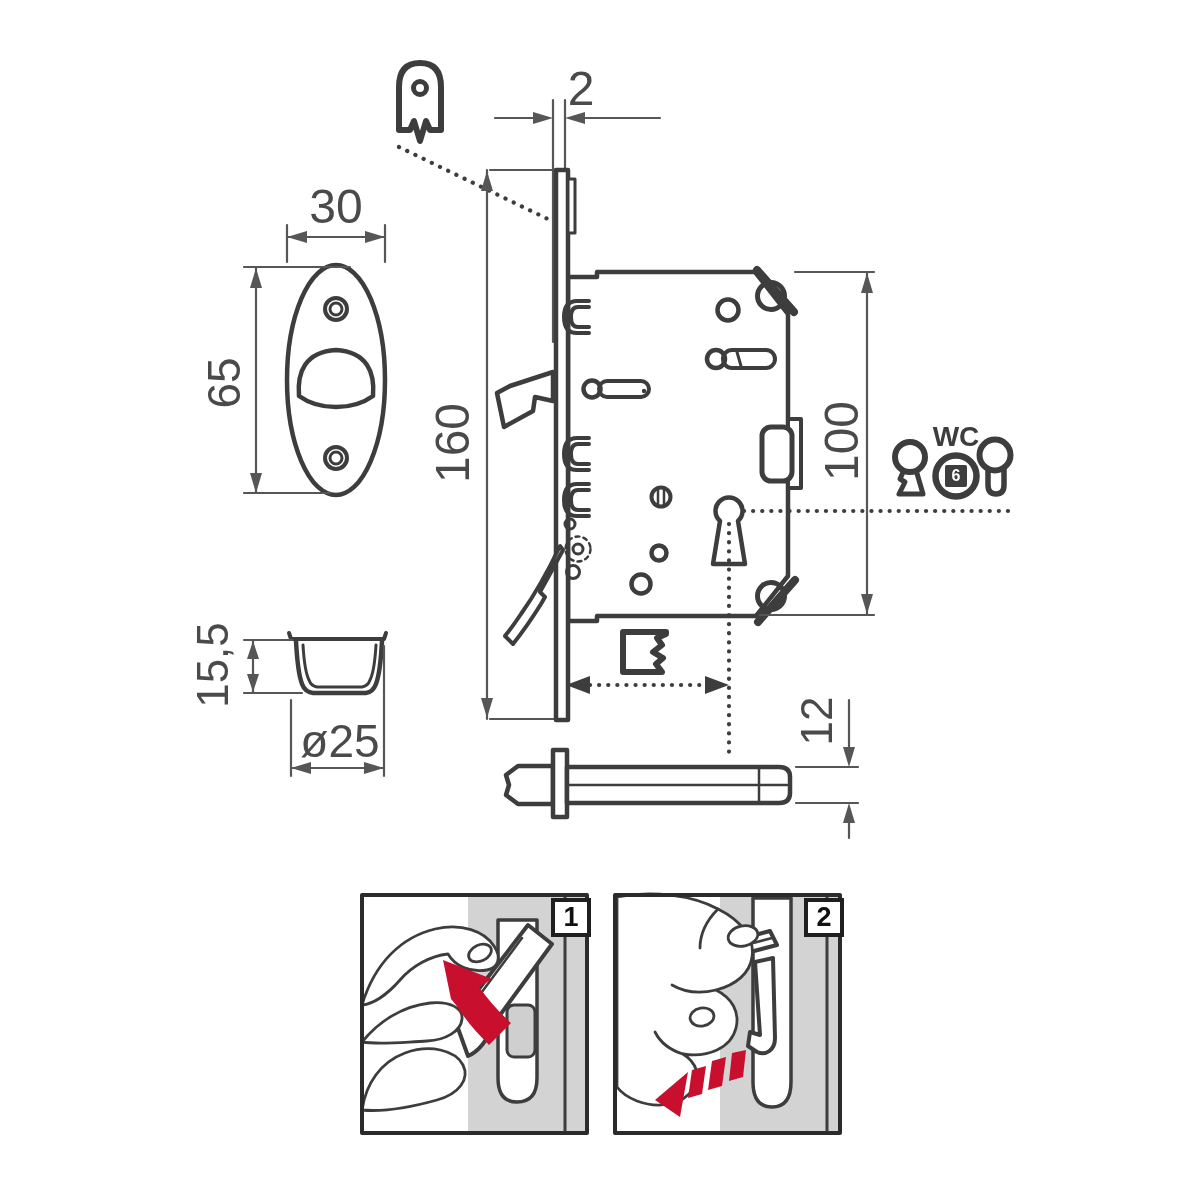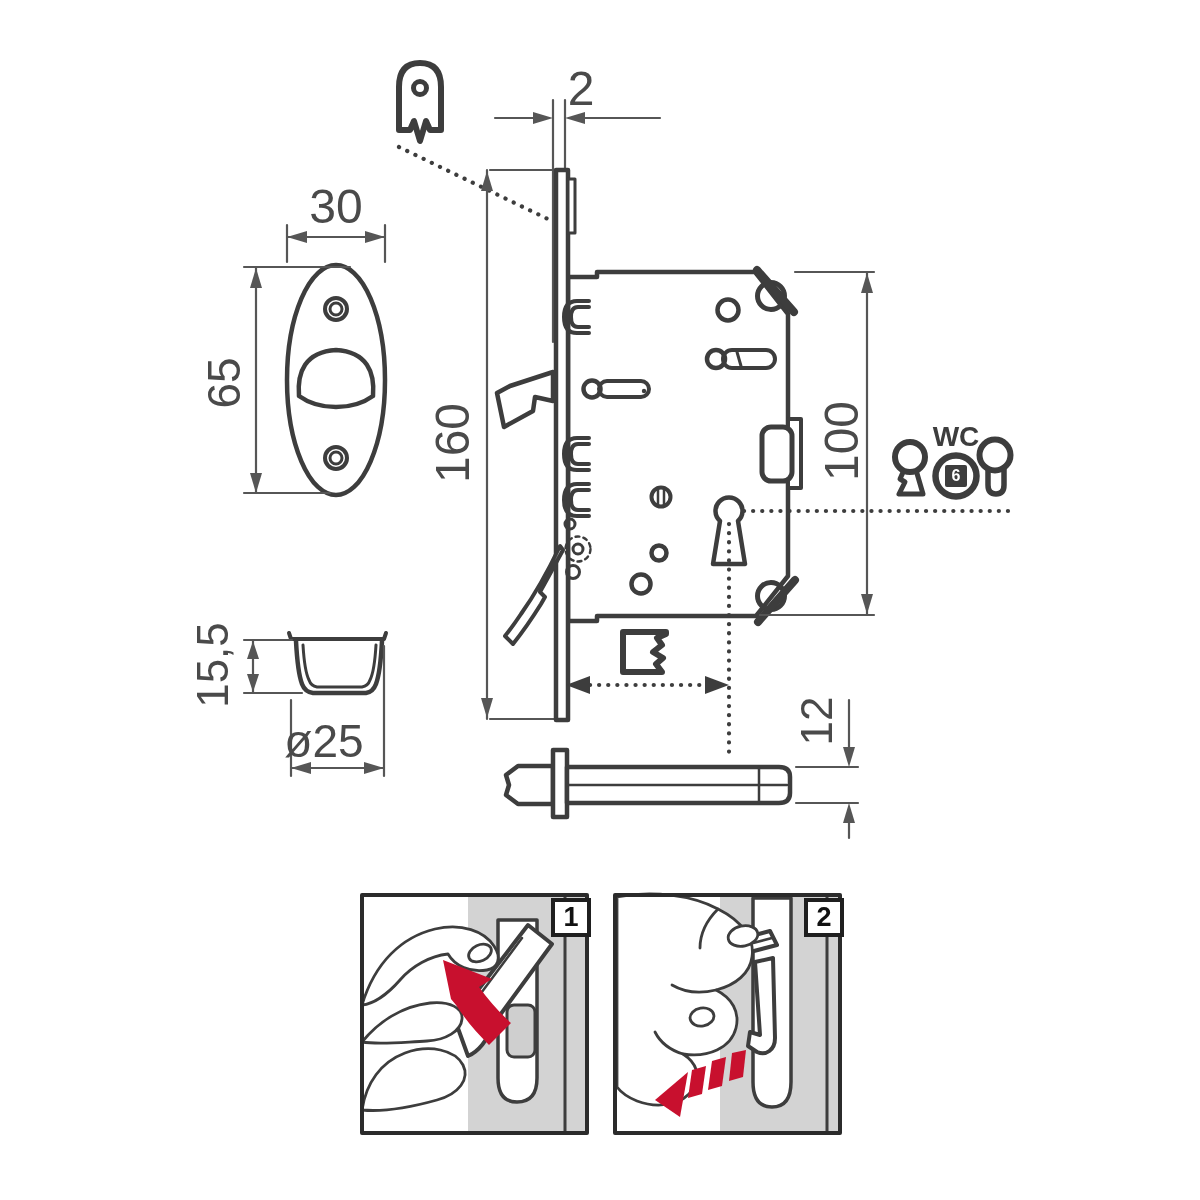--- a/index.html
+++ b/index.html
@@ -224,21 +224,21 @@
     </g>
   </g>
 </svg>
 
 <span class="dim-label" style="left:581px;top:89px;font-size:48px;">2</span>
 <span class="dim-label" style="left:336px;top:207px;font-size:48px;">30</span>
 <span class="dim-label rot" style="left:224px;top:383px;font-size:46px;">65</span>
 <span class="dim-label rot" style="left:453px;top:443px;font-size:48px;">160</span>
 <span class="dim-label rot" style="left:842px;top:441px;font-size:48px;">100</span>
 <span class="dim-label rot" style="left:213px;top:665px;font-size:44px;">15,5</span>
-<span class="dim-label" style="left:324px;top:741px;font-size:46px;">ø25</span>
+<span class="dim-label" style="left:340px;top:741px;font-size:46px;">ø25</span>
 <span class="dim-label rot" style="left:817px;top:721px;font-size:44px;">12</span>
 
 <span class="wc-label" style="left:956px;top:437px;">WC</span>
 <span class="wc-six" style="left:956px;top:476px;">6</span>
 
 <div class="badge" style="left:551px;top:898px;">
   <span>1</span>
 </div>
 <div class="badge" style="left:804px;top:898px;">
   <span>2</span>

